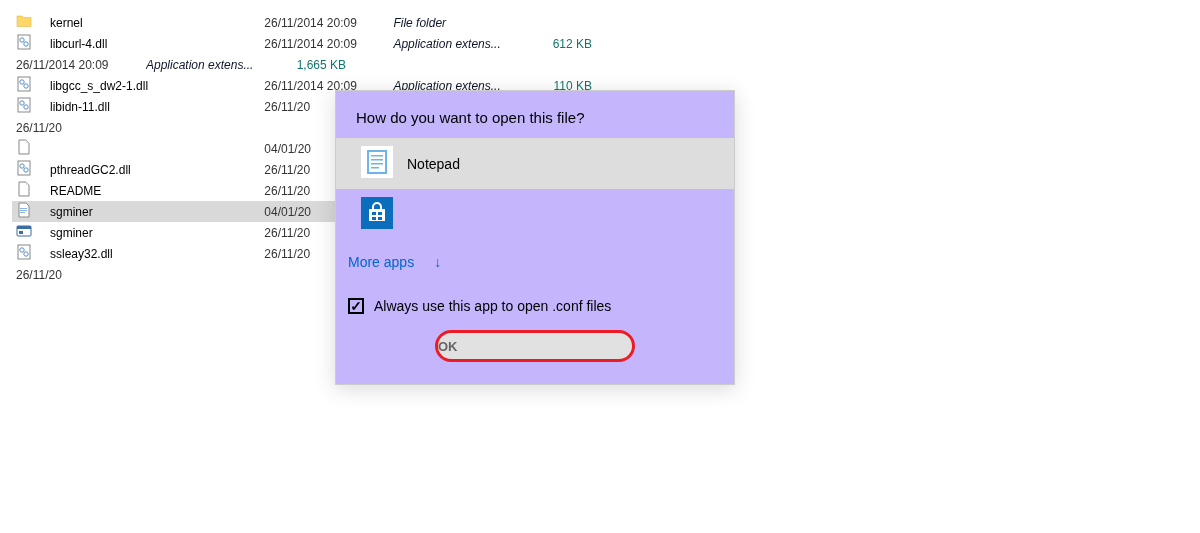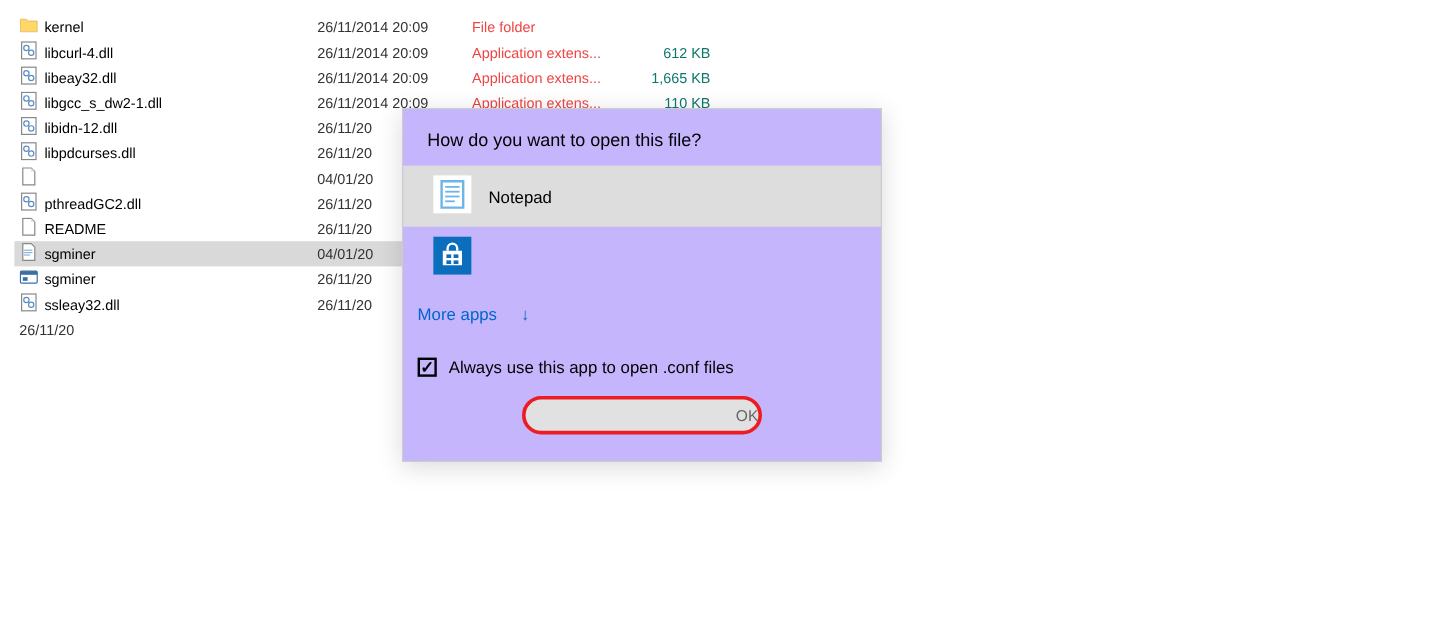--- a/index.html
+++ b/index.html
@@ -26,33 +26,34 @@
     height: 21px;
     padding-left: 4px;
   }
   .file-row.selected {
     background: #d9d9d9;
   }
   .col-name {
     width: 250px;
     display: flex;
     align-items: center;
-    gap: 5px;
+    gap: 18px;
     white-space: nowrap;
     overflow: hidden;
   }
   .col-date {
     width: 130px;
     color: #333;
   }
   .col-type {
     width: 140px;
-    color: #ef4444;
+    color: #0f172a;
     white-space: nowrap;
     overflow: hidden;
+    font-style: italic;
   }
   .col-size {
     width: 60px;
     text-align: right;
     color: #0f766e;
   }
   .icon {
     width: 16px;
     height: 16px;
     flex-shrink: 0;
@@ -118,24 +119,24 @@
     justify-content: center;
   }
   .ok-button {
     width: 200px;
     height: 32px;
     background: #e1e1e1;
     border: 3px solid #ed1c24;
     border-radius: 16px;
     color: #666;
     font-size: 13px;
-    font-weight: 400;
-    display: flex;
-    align-items: center;
-    justify-content: flex-end;
+    font-weight: 700;
+    display: flex;
+    align-items: center;
+    justify-content: flex-start;
     cursor: pointer;
   }
 </style>
 </head>
 <body>
 
 <div class="file-list">
     <div class="file-row">
       <div class="col-name">
         <span><svg class="icon" viewBox="0 0 16 16">
@@ -154,28 +155,20 @@
             <circle cx="6" cy="6" r="2.2" fill="none" stroke="#5a8fc6"></circle>
             <circle cx="10" cy="10" r="2.2" fill="none" stroke="#5a8fc6"></circle>
           </svg></span>
         <span>libcurl-4.dll</span>
       </div>
       <div class="col-date">26/11/2014 20:09</div>
       <div class="col-type">Application extens...</div>
       <div class="col-size">612 KB</div>
     </div>
     <div class="file-row">
-      <div class="col-name">
-        <span><svg class="icon" viewBox="0 0 16 16">
-            <rect x="2" y="1" width="12" height="14" fill="#fff" stroke="#888"></rect>
-            <circle cx="6" cy="6" r="2.2" fill="none" stroke="#5a8fc6"></circle>
-            <circle cx="10" cy="10" r="2.2" fill="none" stroke="#5a8fc6"></circle>
-          </svg></span>
-        <span>libeay32.dll</span>
-      </div>
       <div class="col-date">26/11/2014 20:09</div>
       <div class="col-type">Application extens...</div>
       <div class="col-size">1,665 KB</div>
     </div>
     <div class="file-row">
       <div class="col-name">
         <span><svg class="icon" viewBox="0 0 16 16">
             <rect x="2" y="1" width="12" height="14" fill="#fff" stroke="#888"></rect>
             <circle cx="6" cy="6" r="2.2" fill="none" stroke="#5a8fc6"></circle>
             <circle cx="10" cy="10" r="2.2" fill="none" stroke="#5a8fc6"></circle>
@@ -186,35 +179,27 @@
       <div class="col-type">Application extens...</div>
       <div class="col-size">110 KB</div>
     </div>
     <div class="file-row">
       <div class="col-name">
         <span><svg class="icon" viewBox="0 0 16 16">
             <rect x="2" y="1" width="12" height="14" fill="#fff" stroke="#888"></rect>
             <circle cx="6" cy="6" r="2.2" fill="none" stroke="#5a8fc6"></circle>
             <circle cx="10" cy="10" r="2.2" fill="none" stroke="#5a8fc6"></circle>
           </svg></span>
-        <span>libidn-12.dll</span>
-      </div>
-      <div class="col-date">26/11/20</div>
-      <div class="col-type"></div>
-      <div class="col-size"></div>
-    </div>
-    <div class="file-row">
-      <div class="col-name">
-        <span><svg class="icon" viewBox="0 0 16 16">
-            <rect x="2" y="1" width="12" height="14" fill="#fff" stroke="#888"></rect>
-            <circle cx="6" cy="6" r="2.2" fill="none" stroke="#5a8fc6"></circle>
-            <circle cx="10" cy="10" r="2.2" fill="none" stroke="#5a8fc6"></circle>
-          </svg></span>
-        <span>libpdcurses.dll</span>
-      </div>
+        <span>libidn-11.dll</span>
+      </div>
+      <div class="col-date">26/11/20</div>
+      <div class="col-type"></div>
+      <div class="col-size"></div>
+    </div>
+    <div class="file-row">
       <div class="col-date">26/11/20</div>
       <div class="col-type"></div>
       <div class="col-size"></div>
     </div>
     <div class="file-row">
       <div class="col-name">
         <span><svg class="icon" viewBox="0 0 16 16">
             <path fill="#fff" stroke="#888" d="M3 1h7l3 3v11H3z"></path>
             <path fill="#ddd" d="M10 1v3h3"></path>
           </svg></span>

